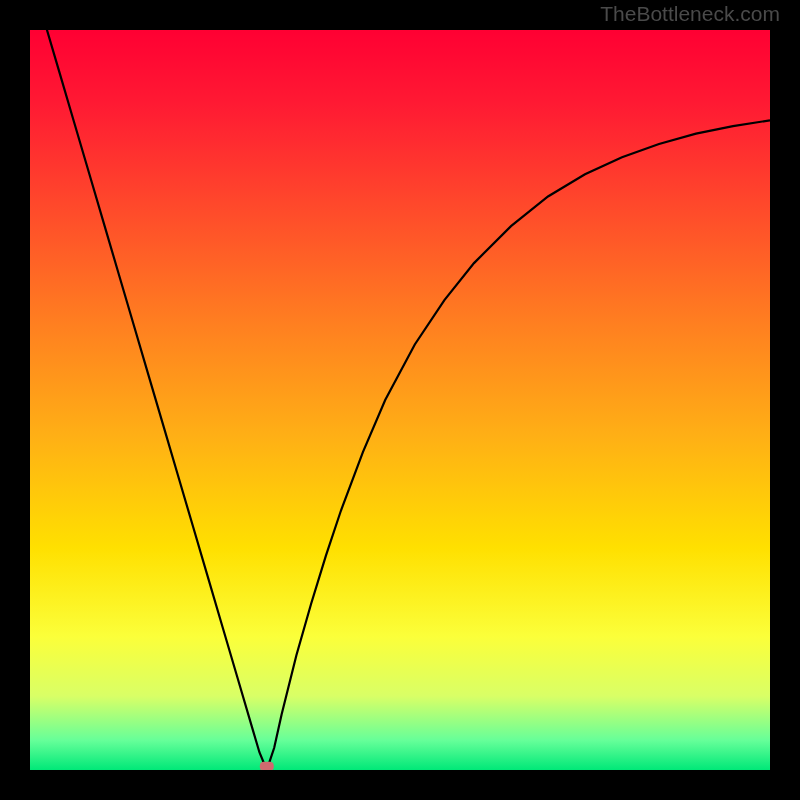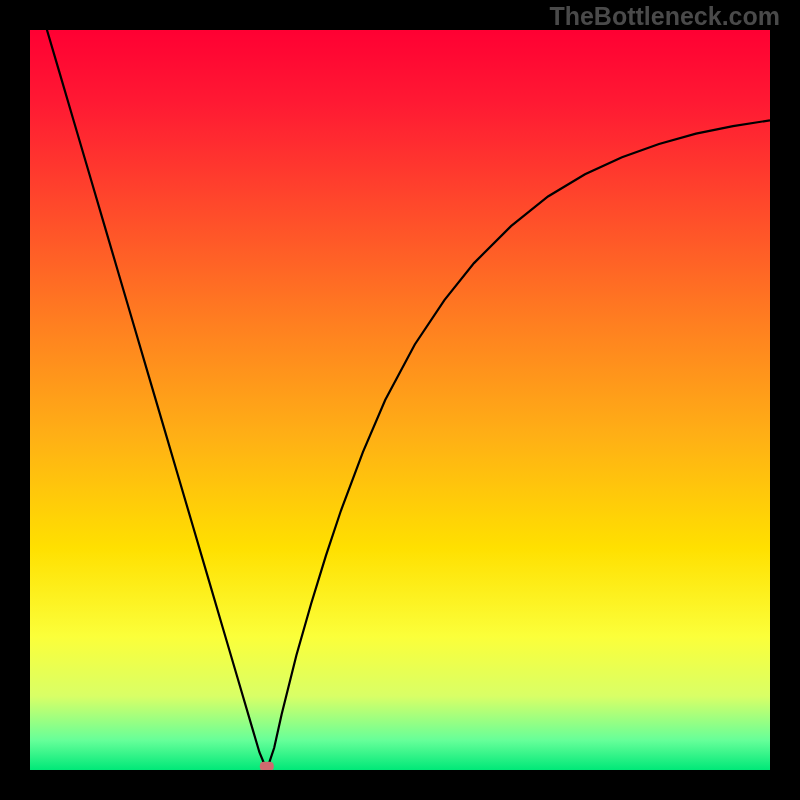--- a/index.html
+++ b/index.html
@@ -15,22 +15,22 @@
     position: relative;
     width: 800px;
     height: 800px;
     background: #000;
   }
   .watermark {
     position: absolute;
     top: 2px;
     right: 20px;
     color: #4a4a4a;
-    font-size: 25px;
-    font-weight: 700;
+    font-size: 21px;
+    font-weight: 400;
     z-index: 10;
     text-align: right;
   }
   svg {
     position: absolute;
     top: 0;
     left: 0;
   }
 </style>
 </head>

